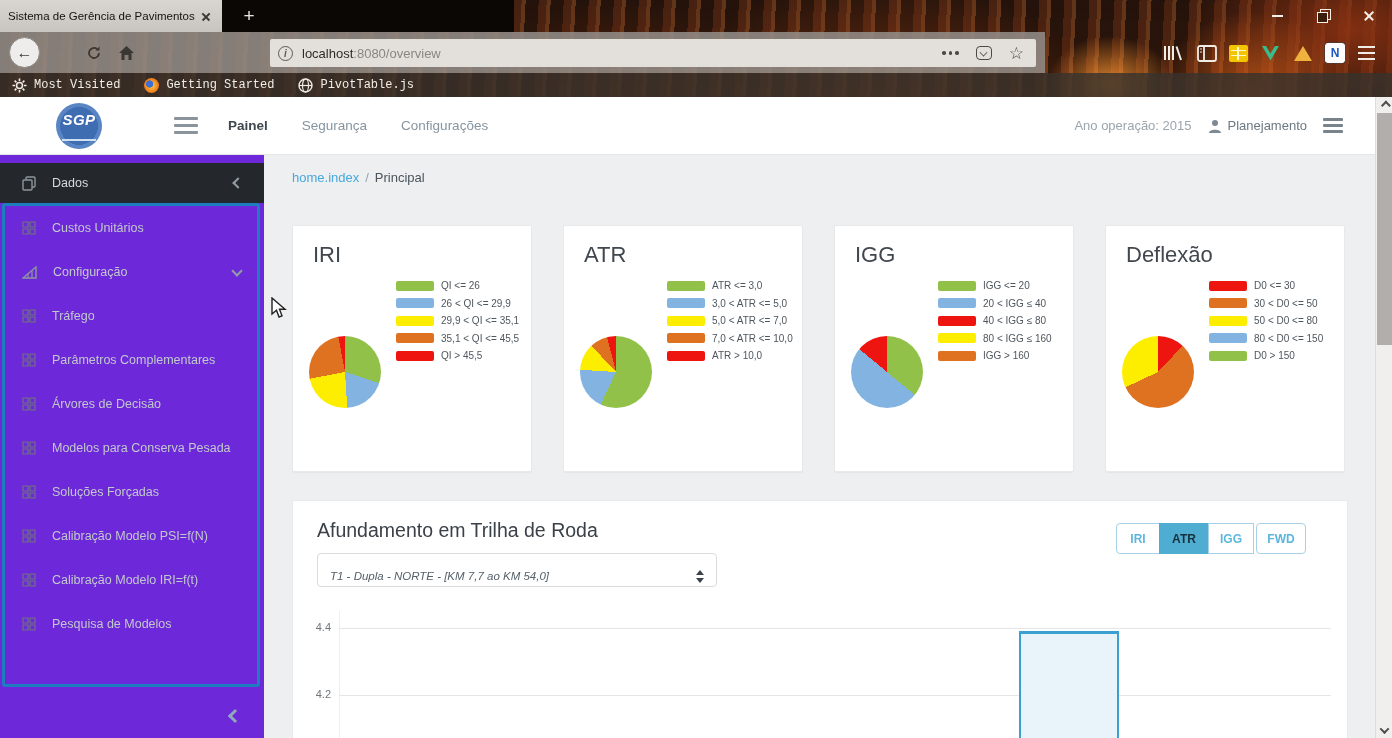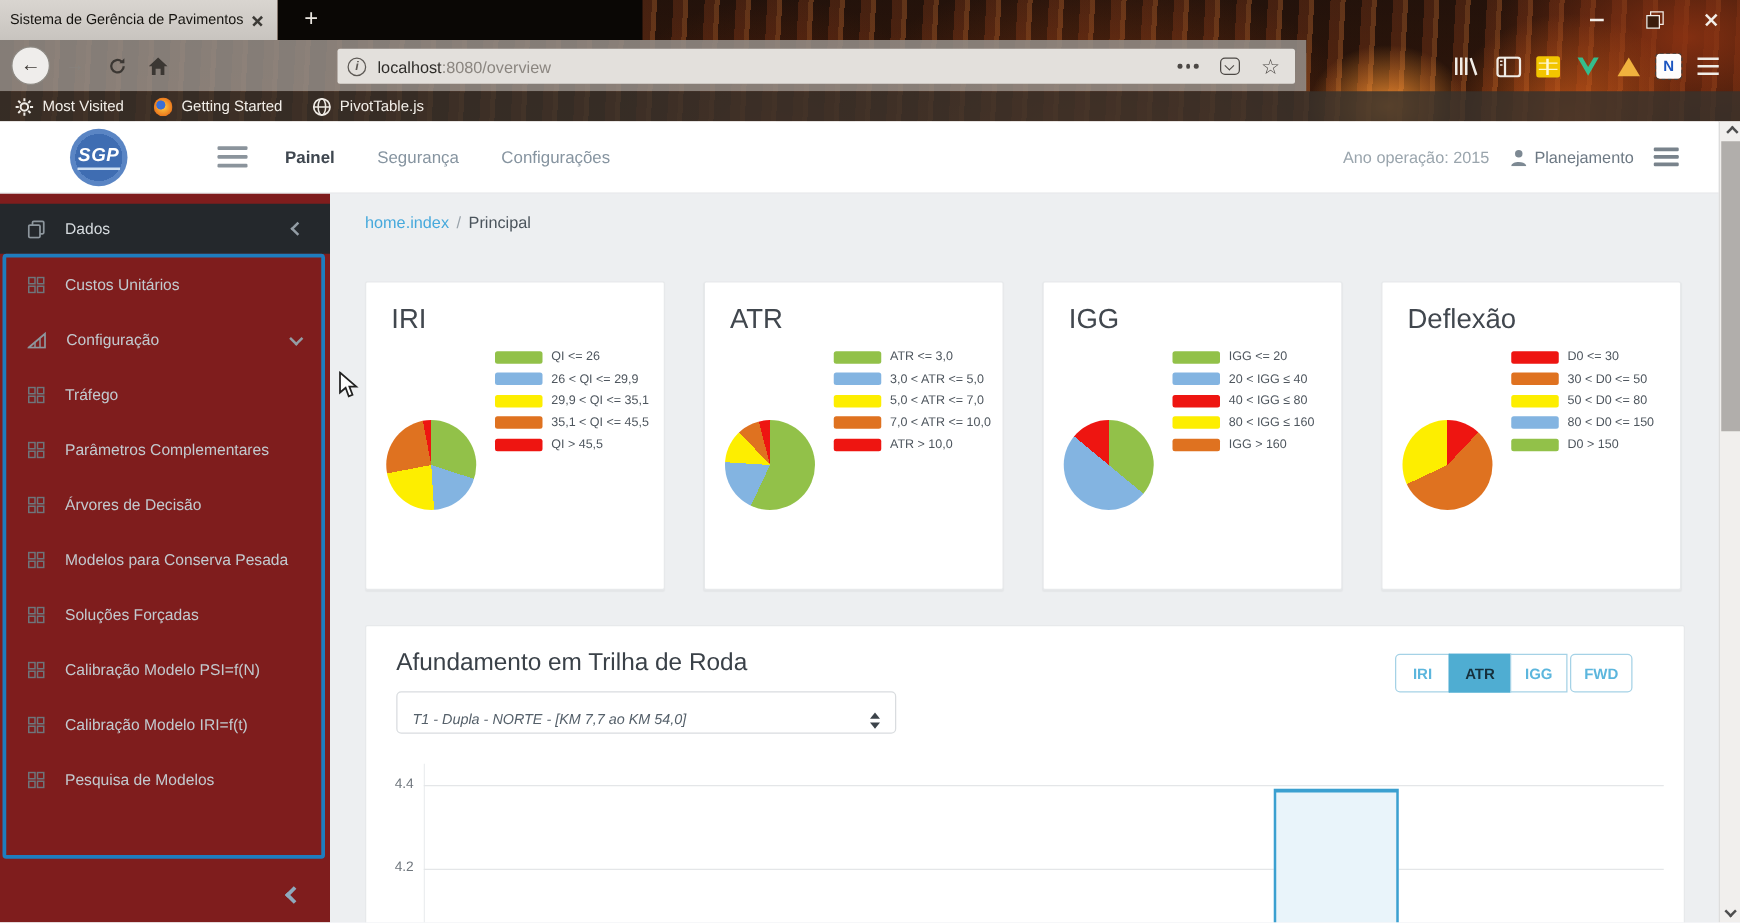--- a/index.html
+++ b/index.html
@@ -61,45 +61,45 @@
   .yellow-sq::before { content:""; position:absolute; left:2px; top:5px; right:2px; height:1.5px; background:#fff8d0; box-shadow: 0 5px 0 #fff8d0; }
   .yellow-sq::after { content:""; position:absolute; top:2px; left:8px; bottom:2px; width:1.5px; background:#fff8d0; }
   .warn-tri { width: 0; height: 0; border-left: 9px solid transparent; border-right: 9px solid transparent; border-bottom: 15px solid #f0b23e; }
   .n-ext { width: 20px; height: 20px; background: #fdfdfd; border-radius: 3px; outline: 1.5px dashed #433f3b;
     display: flex; align-items: center; justify-content: center; font-weight: bold; font-size: 12px; color: #1b55c0; }
   .burger-w { display: flex; flex-direction: column; gap: 3.5px; }
   .burger-w i { width: 17px; height: 2.2px; background: #f0ece6; }
 
   .fx-bookmarks { position: absolute; left: 0; top: 73px; width: 1392px; height: 24px; background: rgba(56,50,44,.82);
     display: flex; align-items: center; gap: 24px; padding: 0 12px; }
-  .bm { display: flex; align-items: flex-start; gap: 7px; font-size: 12px; color: #f2eee8; }
+  .bm { display: flex; align-items: flex-start; gap: 7px; font-size: 12px; color: #f2eee8; font-family: Liberation Mono, monospace; }
   .ff-ic { width: 15px; height: 15px; border-radius: 50%;
     background: radial-gradient(circle at 38% 40%, #3b6fd4 0 26%, transparent 30%), radial-gradient(circle at 50% 50%, #ffc23d 10%, #e8711a 75%); }
 
   
   .app-header { position: absolute; left: 0; top: 97px; width: 1375px; height: 58px; background: #ffffff;
     border-bottom: 1px solid #e3e5e7; display: flex; align-items: center; }
   .logo { margin-left: 56px; width: 46px; height: 46px; border-radius: 50%;
     background: radial-gradient(circle at 50% 50%, #3f6db2 0 58%, #5a85c4 58% 78%, #3f6db2 78%);
     display: flex; align-items: center; justify-content: center; flex: 0 0 46px; }
   .logo-inner { color: #ffffff; font-size: 15px; font-weight: bold; font-style: italic; letter-spacing: .5px;
-    border-bottom: 2px solid #cfe0f2; padding-bottom: 1px; }
+    border-bottom: 2px solid #cfe0f2; padding-bottom: 11px; }
   .hamburger { display: flex; flex-direction: column; gap: 4.5px; margin-left: 72px; }
   .hamburger i { width: 24px; height: 2.6px; background: #8b949c; border-radius: 1px; }
   .app-nav { display: flex; gap: 34px; margin-left: 30px; justify-content: center; }
   .app-nav .nav-item { font-size: 13.5px; color: #8694a0; }
   .app-nav .nav-item.active { color: #3f4750; font-weight: bold; }
   .hdr-right { margin-left: auto; display: flex; align-items: center; gap: 16px; margin-right: 32px; }
   .year-label { font-size: 13px; color: #9aa5ad; }
   .user-box { display: flex; align-items: center; gap: 6px; font-size: 13px; color: #6c7883; }
   .hamburger2 { display: flex; flex-direction: column; gap: 3.6px; }
   .hamburger2 i { width: 20px; height: 2.4px; background: #79838c; border-radius: 1px; }
 
   
-  .sidebar { position: absolute; left: 0; top: 155px; width: 264px; height: 583px; background: #7f1d1d; text-align: right; }
+  .sidebar { position: absolute; left: 0; top: 155px; width: 264px; height: 583px; background: #6d28d9; text-align: right; }
   .side-item { position: relative; height: 44px; display: flex; align-items: center; padding-left: 22px; color: #c2c9ce; font-size: 12.5px; }
   .side-item .lbl { margin-left: 16px; }
   .item-dados { position: absolute; left: 0; top: 8px; width: 264px; height: 40px; background: #24282c; color: #d6dbdf; }
   .sel-group { position: absolute; left: 2px; top: 48px; width: 258px; height: 484px; border: 3px solid #1e7dbe; border-radius: 3px; }
   .sel-group .side-item { height: 44px; padding-left: 17px; }
   .chev { width: 8px; height: 8px; border-left: 2px solid #939da5; border-bottom: 2px solid #939da5; }
   .chev-left { transform: rotate(45deg); position: absolute; right: 22px; }
   .chev-down { transform: rotate(-45deg); position: absolute; right: 16px; top: 17px; }
   .collapse-chev { position: absolute; right: 24px; top: 556px; width: 10px; height: 10px;
     border-left: 3px solid #8fa9bd; border-bottom: 3px solid #8fa9bd; transform: rotate(45deg); }

